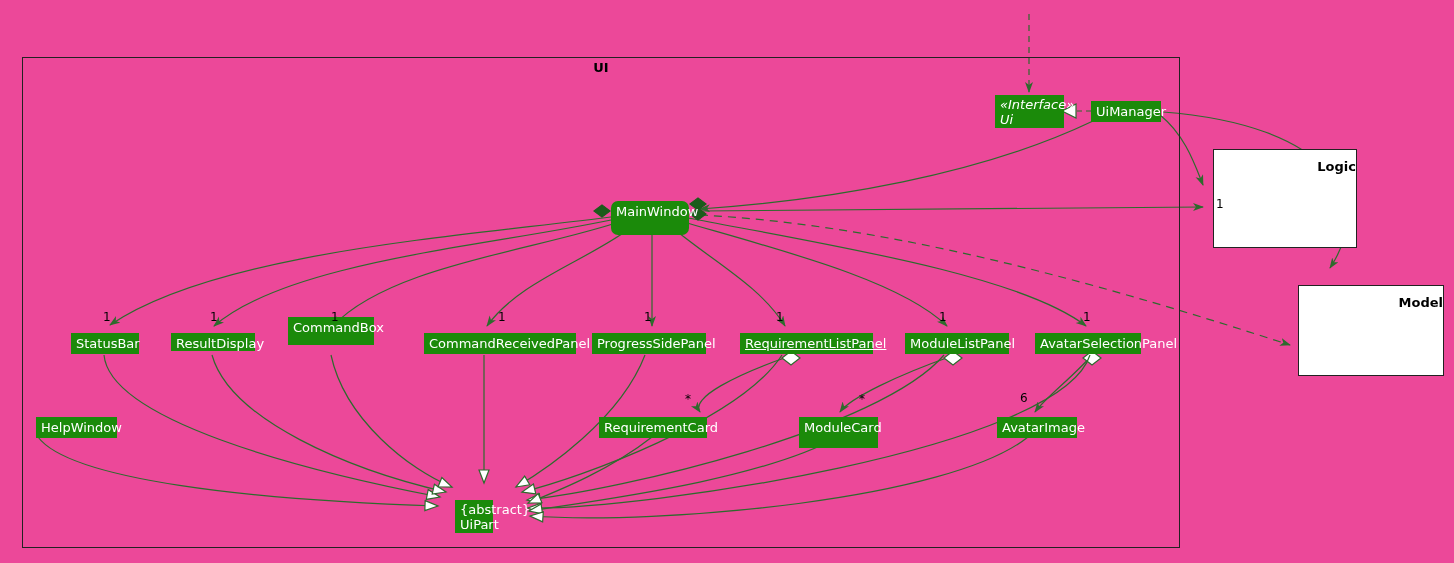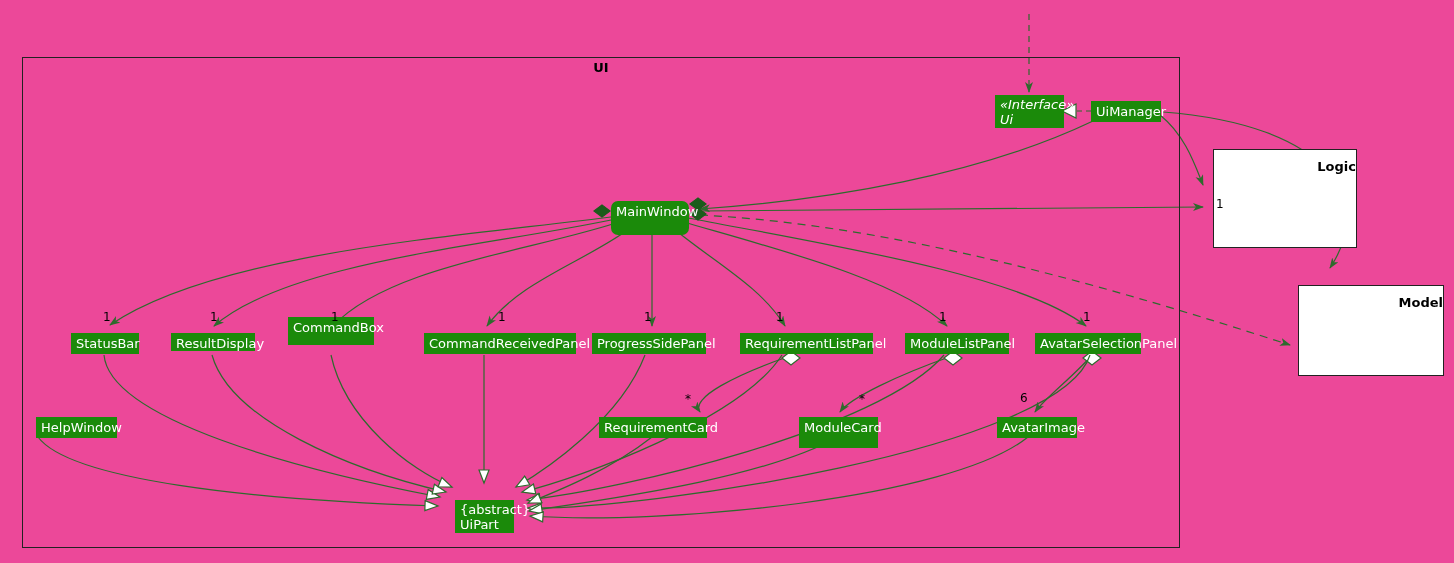--- a/index.html
+++ b/index.html
@@ -123,21 +123,21 @@
   </div>
 
   <div class="node" style="left:408px;top:333px;width:152px;height:21px;margin-left:16px;">
     <span>CommandReceivedPanel</span>
   </div>
 
   <div class="node" style="left:592px;top:333px;width:114px;height:21px;">
     <span>ProgressSidePanel</span>
   </div>
 
-  <div class="node" style="left:740px;top:333px;width:133px;height:21px;">
+  <div class="node" style="left:740px;top:333px;width:133px;height:21px;text-decoration:underline;">
     <span>RequirementListPanel</span>
   </div>
 
   <div class="node" style="left:905px;top:333px;width:104px;height:21px;">
     <span>ModuleListPanel</span>
   </div>
 
   <div class="node" style="left:1035px;top:333px;width:106px;height:21px;">
     <span>AvatarSelectionPanel</span>
   </div>
@@ -151,21 +151,21 @@
   </div>
 
   <div class="node" style="left:988px;top:417px;width:80px;height:21px;margin-left:9px;">
     <span>AvatarImage</span>
   </div>
 
   <div class="node" style="left:36px;top:417px;width:81px;height:21px;">
     <span>HelpWindow</span>
   </div>
 
-  <div class="node two-line" style="left:455px;top:500px;width:59px;height:33px;">
+  <div class="node two-line" style="left:455px;top:500px;width:38px;height:33px;">
     <div>{abstract}</div>
     <div>UiPart</div>
   </div>
 
   <div class="extbox" style="left:1213px;top:149px;width:144px;height:99px;">
     <span>Logic</span>
   </div>
 
   <div class="extbox" style="left:1298px;top:285px;width:146px;height:91px;">
     <span>Model</span>

